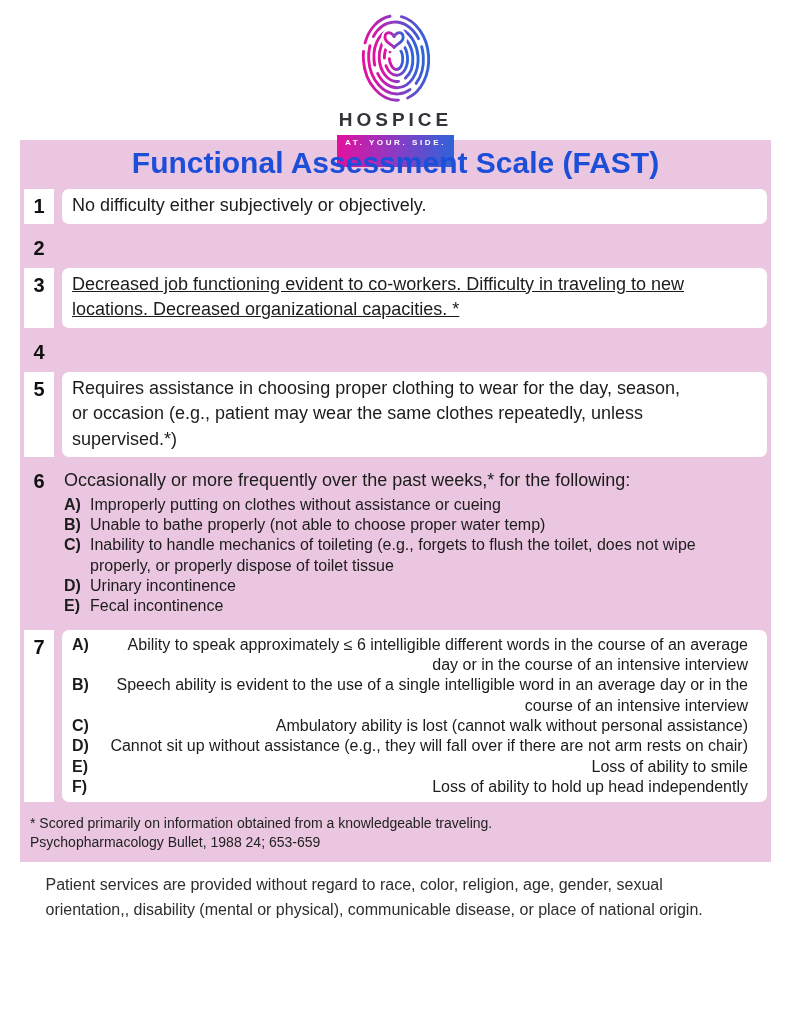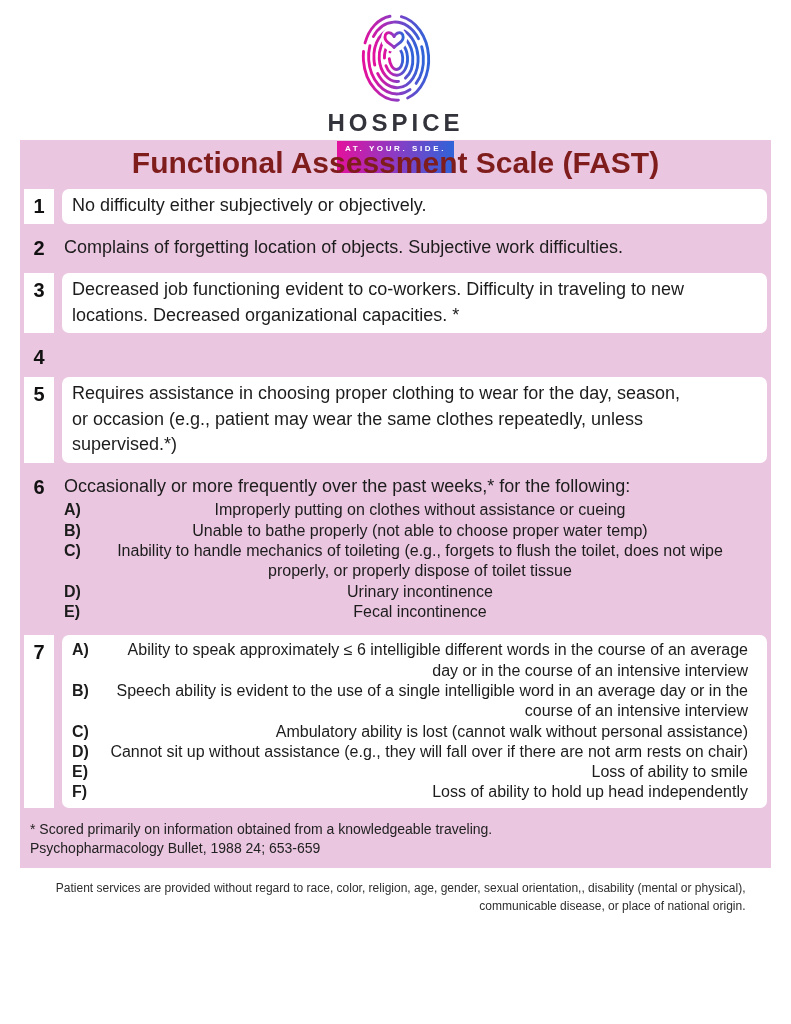--- a/index.html
+++ b/index.html
@@ -8,60 +8,60 @@
     width:791px;height:1024px;
     overflow:hidden;
     background:#ffffff;
     font-family:"Liberation Sans",sans-serif;
     color:#1b1b1b;
     box-sizing:border-box;
   }
   
   .logo-header{height:140px;box-sizing:border-box;text-align:center;padding-top:8px;}
   .logo-header svg{display:block;margin:0 auto;}
-  .brand{font-size:24px;font-weight:800;letter-spacing:4px;color:#33333b;margin-top:1px;}
+  .brand{font-size:19px;font-weight:800;letter-spacing:4px;color:#33333b;margin-top:1px;}
   .tagline{
     display:inline-block;margin-top:3px;padding:3px 8px 20px;
     font-size:8px;font-weight:700;letter-spacing:2.6px;color:#ffffff;
     background:linear-gradient(90deg,#e3119d 0%,#8b3bc4 50%,#2f63d8 100%);
   }
   
   .sheet{margin:0 20px;background:#ebc6e0;box-sizing:border-box;}
   .sheet-title{
     margin:0;padding:6px 0 5px;
-    font-size:30px;font-weight:800;text-align:center;color:#7f1d1d;
+    font-size:30px;font-weight:800;text-align:center;color:#1d4ed8;
   }
   .row{display:flex;align-items:stretch;margin:0 4px;}
   .row.white{margin:4px 4px;}
   .row.white .num,.row.white .content{background:#ffffff;}
   .row.pink{padding:3px 0 4px;}
   .num{
     flex:0 0 30px;margin-right:8px;
     text-align:center;font-weight:700;font-size:20px;
     padding-top:6px;box-sizing:border-box;color:#111;
   }
   .content{
     flex:1;padding:4px 10px 5px;box-sizing:border-box;
     font-size:18px;line-height:1.42;color:#1c1c1c;border-radius:7px;
   }
   .row.pink .content{padding-left:2px;background:transparent;}
   .row.pink .num{background:transparent;}
-  .mw660{max-width:660px;} .mw655{max-width:655px;} .mw620{max-width:620px;}
+  .mw660{max-width:660px;text-decoration:underline;} .mw655{max-width:655px;} .mw620{max-width:620px;}
   .subs{margin-top:1px;}
   .sub{display:flex;font-size:16px;line-height:1.27;color:#1c1c1c;}
   .sub .letter{flex:0 0 26px;font-weight:700;}
   .sub .txt{flex:1;}
-  .r6 .sub .txt{max-width:660px;text-align:center;}
+  .r6 .sub .txt{max-width:660px;}
   .r7 .sub .txt{max-width:650px;text-align:right;}
   
   .footnote{padding:8px 10px 10px;font-size:14px;line-height:1.35;color:#222;}
   
   .disclaimer{
     margin:11px auto 0;max-width:700px;
-    font-size:12px;line-height:1.55;text-align:right;color:#2e2e2e;
+    font-size:16px;line-height:1.55;text-align:left;color:#2e2e2e;
   }
 </style>
 </head>
 <body>
 
 <div class="page">
 
   <header class="logo-header">
     <svg width="96" height="100" viewBox="0 0 100 104" aria-hidden="true">
       <defs>
@@ -89,21 +89,20 @@
   <section class="sheet">
     <h1 class="sheet-title">Functional Assessment Scale (FAST)</h1>
 
     <div class="row white">
       <div class="num">1</div>
       <div class="content"><span>No difficulty either subjectively or objectively.</span></div>
     </div>
 
     <div class="row pink">
       <div class="num">2</div>
-      <div class="content"><span>Complains of forgetting location of objects. Subjective work difficulties.</span></div>
     </div>
 
     <div class="row white">
       <div class="num">3</div>
       <div class="content">
           <div class="mw660">Decreased job functioning evident to co-workers. Difficulty in traveling to new locations. Decreased organizational capacities. *</div>
         </div>
     </div>
 
     <div class="row pink">

